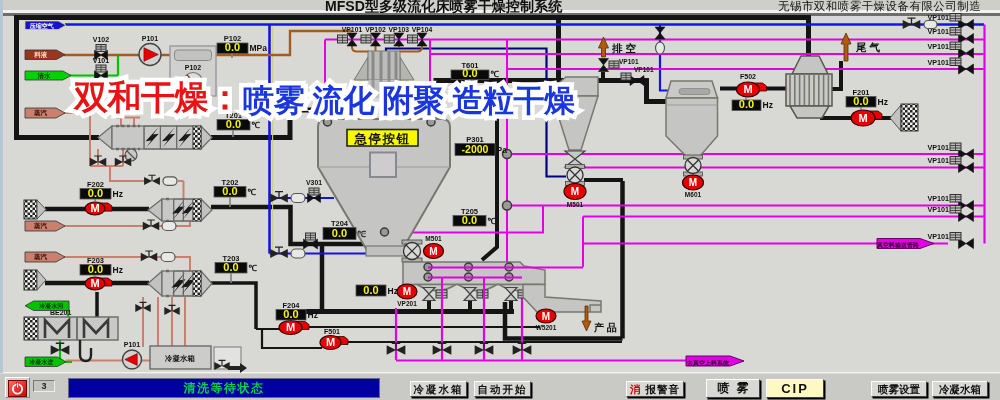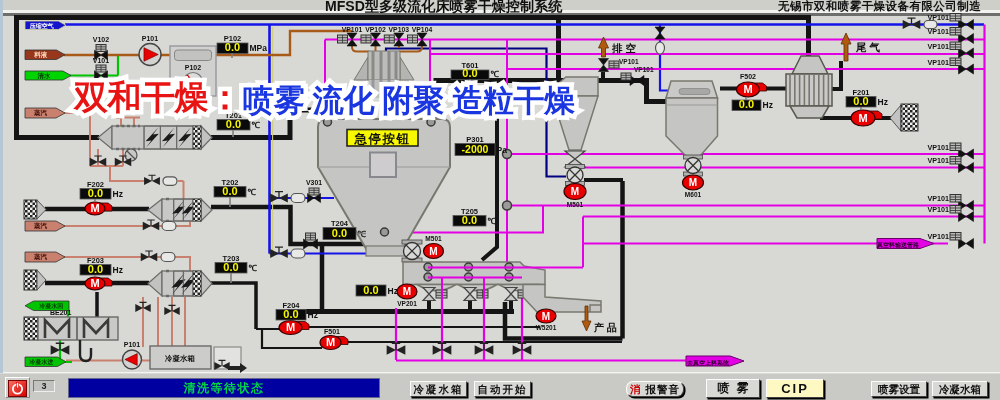--- a/index.html
+++ b/index.html
@@ -459,31 +459,31 @@
 
 <g font-family="'Liberation Sans',sans-serif" font-weight="bold">
 <text x="74" y="108.5" font-size="34" fill="rgba(60,60,60,0.28)" transform="translate(3,3)" letter-spacing="-0.5">双和干燥：</text>
 <text x="243" y="110.5" font-size="31" fill="rgba(60,60,60,0.28)" transform="translate(3,3)" letter-spacing="-0.3">喷雾 流化 附聚 造粒干燥</text>
 <text x="74" y="108.5" font-size="34" fill="#e81414" stroke="#fff" stroke-width="9" paint-order="stroke" letter-spacing="-0.5">双和干燥：</text>
 <text x="243" y="110.5" font-size="31" fill="#1a36e0" stroke="#fff" stroke-width="9" paint-order="stroke" letter-spacing="-0.3">喷雾 流化 附聚 造粒干燥</text>
 </g>
 </svg>
 
 <div class="abs" style="left:325px;top:0;width:350px;font-size:14.1px;font-weight:bold;color:#111;line-height:11px;top:1px;">MFSD型多级流化床喷雾干燥控制系统</div>
-<div class="abs" style="left:778px;top:1px;width:214px;font-size:11.5px;font-weight:bold;color:#111;line-height:11px;letter-spacing:0.45px;">无锡市双和喷雾干燥设备有限公司制造</div>
+<div class="abs" style="left:778px;top:1px;width:214px;font-size:11.5px;font-weight:normal;color:#111;line-height:11px;letter-spacing:0.45px;">无锡市双和喷雾干燥设备有限公司制造</div>
 
 <div class="abs" style="left:5px;top:377px;width:23px;height:19px;background:#d0d0cc;border:1px solid #888;border-top-color:#fff;border-left-color:#fff;">
  <div class="abs" style="left:2px;top:1.5px;width:17px;height:15px;background:linear-gradient(135deg,#f87060,#d80000);border:1px solid #700;">
   <svg width="17" height="15" viewBox="0 0 17 15">
           <circle cx="8.5" cy="8" r="4.6" fill="none" stroke="#fff" stroke-width="1.8"></circle>
           <rect x="7.6" y="1.5" width="1.9" height="5.5" fill="#fff" stroke="#d80000" stroke-width="0.6"></rect>
         </svg>
  </div>
 </div>
 <div class="abs" style="left:33px;top:380px;width:20px;height:10px;background:#c2c2be;border:1px solid #777;border-right-color:#eee;border-bottom-color:#eee;text-align:center;font-size:9px;font-weight:bold;line-height:10px;color:#222;">3</div>
 <div class="abs" style="left:68px;top:378px;width:310px;height:18px;background:#0000a0;border:1px solid #66668c;text-align:center;font-size:12px;font-weight:bold;letter-spacing:1.5px;line-height:18px;color:#00d24a;">清洗等待状态</div>
 <div class="btn" style="left:410px;top:381px;width:55px;">冷凝水箱</div>
 <div class="btn" style="left:474px;top:381px;width:55px;">自动开始</div>
-<div class="btn" style="left:626px;top:381px;width:56px;letter-spacing:1px;border-radius:7px;"><span style="color:#c00;">消</span> 报警音</div>
+<div class="btn" style="left:626px;top:381px;width:56px;letter-spacing:1px;"><span style="color:#c00;">消</span> 报警音</div>
 <div class="btn" style="left:706px;top:379px;width:52px;height:17px;line-height:17px;font-size:12px;letter-spacing:7px;text-indent:7px;">喷雾</div>
 <div class="btn" style="left:766px;top:379px;width:56px;height:17px;line-height:17px;background:#fef9c3;font-size:13px;letter-spacing:2px;">CIP</div>
 <div class="btn" style="left:871px;top:381px;width:54px;letter-spacing:0;">喷雾设置</div>
 <div class="btn" style="left:932px;top:381px;width:54px;letter-spacing:0;">冷凝水箱</div>
 </div>
 </body></html>

